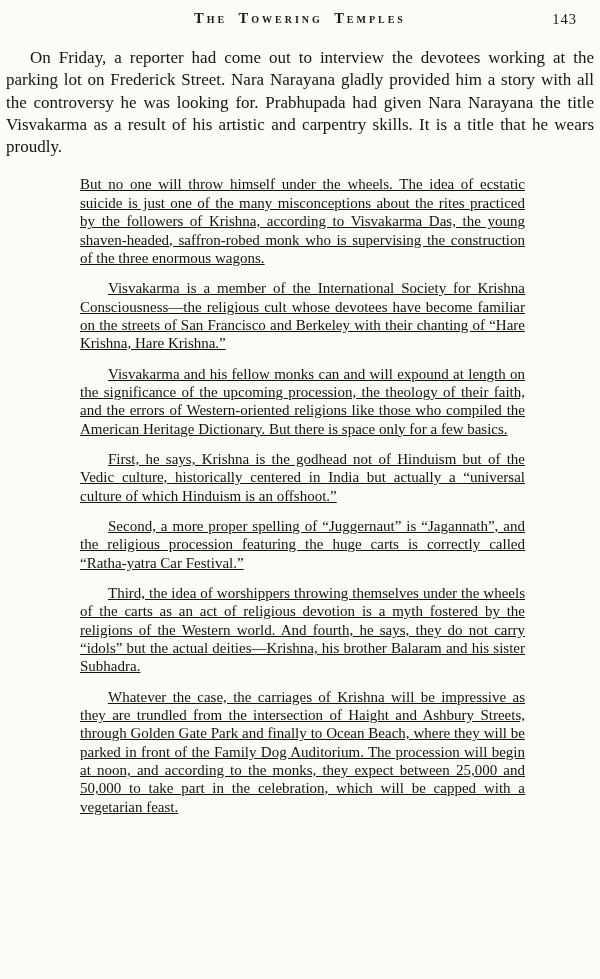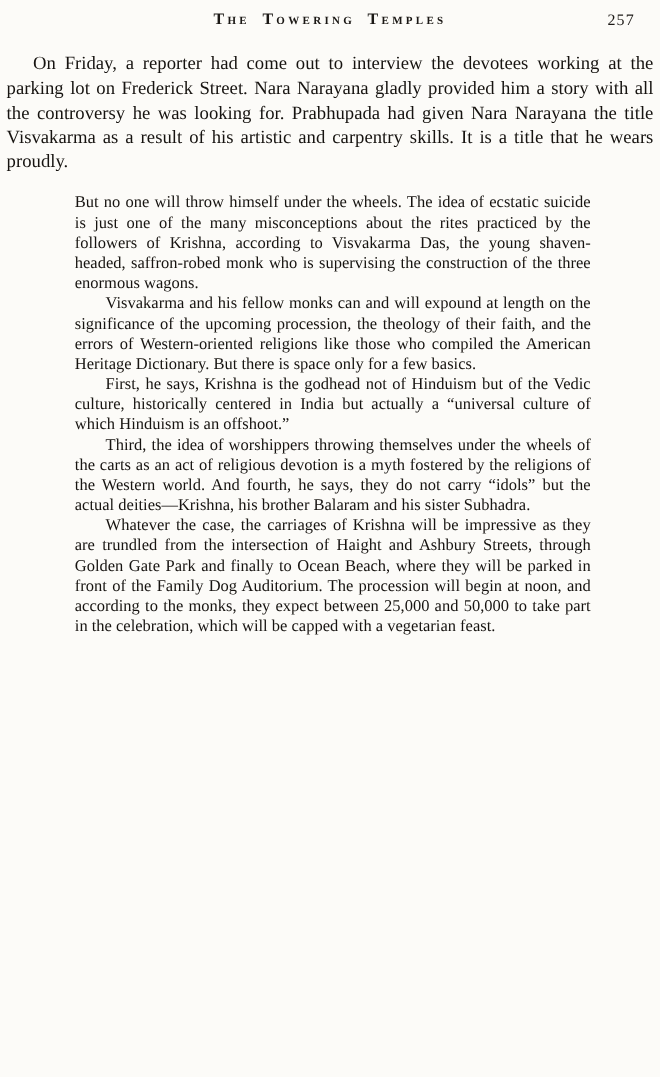--- a/index.html
+++ b/index.html
@@ -53,48 +53,51 @@
     text-align: justify;
     text-indent: 24px;
   }
   .block-quote {
     margin: 17px 57px 0 62px;
     font-size: 15px;
     line-height: 18.35px;
     text-align: justify;
   }
   .block-quote p {
-    margin: 0;
+    margin: 12px;
     text-indent: 28px;
+    text-decoration: underline;
   }
   .block-quote p:first-of-type {
     text-indent: 0;
   }
 </style>
 </head>
 <body>
 
 <div class="page">
 
   <div class="page-header">
     <div class="running-head">The Towering Temples</div>
-    <div class="page-number">257</div>
+    <div class="page-number">143</div>
   </div>
 
   <p class="intro">On Friday, a reporter had come out to interview the devotees working at the parking lot on Frederick Street. Nara Narayana gladly provided him a story with all the controversy he was looking for. Prabhupada had given Nara Narayana the title Visvakarma as a result of his artistic and carpentry skills. It is a title that he wears proudly.</p>
 
   <div class="block-quote">
 
       <p>But no one will throw himself under the wheels. The idea of ecstatic suicide is just one of the many misconceptions about the rites practiced by the followers of Krishna, according to Visvakarma Das, the young shaven-headed, saffron-robed monk who is supervising the construction of the three enormous wagons.</p>
 
+      <p>Visvakarma is a member of the International Society for Krishna Consciousness—the religious cult whose devotees have become familiar on the streets of San Francisco and Berkeley with their chanting of “Hare Krishna, Hare Krishna.”</p>
 
       <p>Visvakarma and his fellow monks can and will expound at length on the significance of the upcoming procession, the theology of their faith, and the errors of Western-oriented religions like those who compiled the American Heritage Dictionary. But there is space only for a few basics.</p>
 
       <p>First, he says, Krishna is the godhead not of Hinduism but of the Vedic culture, historically centered in India but actually a “universal culture of which Hinduism is an offshoot.”</p>
 
+      <p>Second, a more proper spelling of “Juggernaut” is “Jagannath”, and the religious procession featuring the huge carts is correctly called “Ratha-yatra Car Festival.”</p>
 
       <p>Third, the idea of worshippers throwing themselves under the wheels of the carts as an act of religious devotion is a myth fostered by the religions of the Western world. And fourth, he says, they do not carry “idols” but the actual deities—Krishna, his brother Balaram and his sister Subhadra.</p>
 
 
       <p>Whatever the case, the carriages of Krishna will be impressive as they are trundled from the intersection of Haight and Ashbury Streets, through Golden Gate Park and finally to Ocean Beach, where they will be parked in front of the Family Dog Auditorium. The procession will begin at noon, and according to the monks, they expect between 25,000 and 50,000 to take part in the celebration, which will be capped with a vegetarian feast.</p>
 
 
     </div>
 
 </div>

